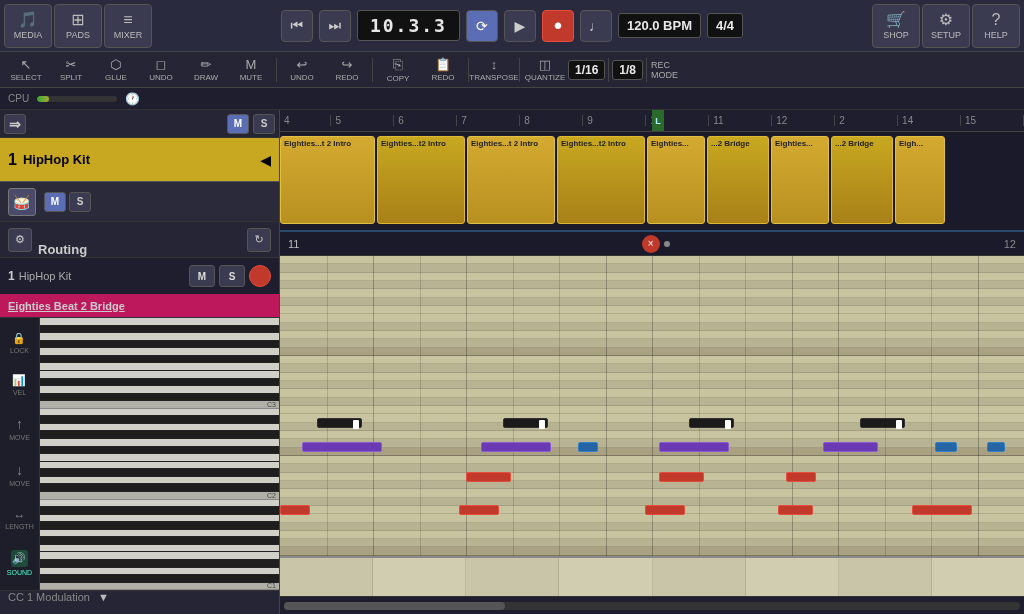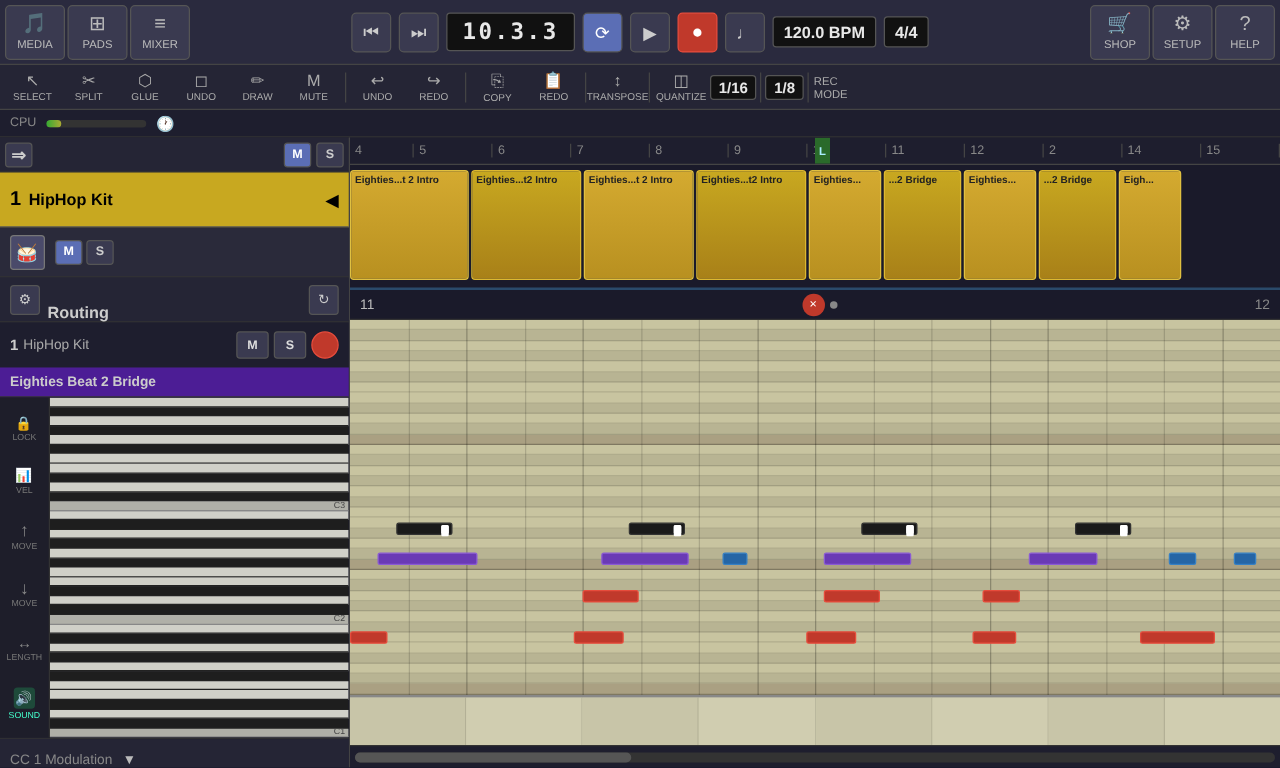--- a/index.html
+++ b/index.html
@@ -175,21 +175,21 @@
     
     .close-btn {
       width: 18px; height: 18px; background: #c0392b; border-radius: 50%;
       display: flex; align-items: center; justify-content: center; cursor: pointer;
       font-size: 10px; color: #fff; margin-left: auto;
     }
 
     
     #mod-row {
       height: 24px; background: #252535; border-top: 1px solid #333;
-      display: flex; align-items: flex-end; padding: 0 8px; gap: 8px;
+      display: flex; align-items: flex-start; padding: 0 8px; gap: 8px;
     }
     .mod-label { font-size: 11px; color: #888; }
     .mod-dropdown { font-size: 11px; color: #bbb; cursor: pointer; }
   </style>
 </head>
 <body>
 
 <div id="top-toolbar">
 
   <div class="tb-btn">
@@ -334,21 +334,21 @@
     </div>
 
     <div class="pattern-row">
       <span class="pattern-num">1</span>
       <span style="flex:1; color:#aaa; font-size:11px;">HipHop Kit</span>
       <div class="pat-btn m">M</div>
       <div class="pat-btn s">S</div>
       <div class="pat-rec"></div>
     </div>
 
-    <div id="pattern-editor-label-left" style="height:24px; background:#4c1d95; border-bottom:1px solid #333; display:flex; align-items:center; padding:0 8px;">
+    <div id="pattern-editor-label-left" style="height:24px; background:#be185d; border-bottom:1px solid #333; display:flex; align-items:center; padding:0 8px;text-decoration:underline;">
       <span style="font-size:11px; color:#ccc; font-weight:bold;">Eighties Beat 2 Bridge</span>
     </div>
 
     <div style="flex:1; display:flex; position:relative; overflow:hidden; background:#1a1a2a;">
 
       <div style="width:40px; background:#1e1e2a; border-right:1px solid #333; display:flex; flex-direction:column; align-items:center; justify-content:space-around; padding:4px 0;">
         <div class="side-ctrl">
           <span class="icon" style="font-size:11px; color:#888;">🔒</span>
           <span class="lbl" style="font-size:7px; color:#777;">LOCK</span>
         </div>

